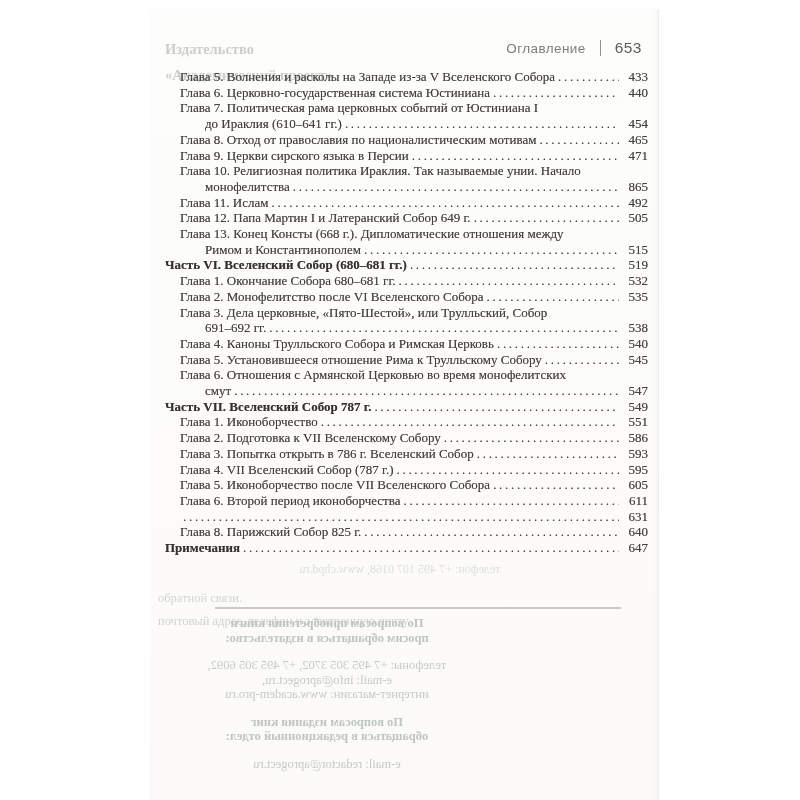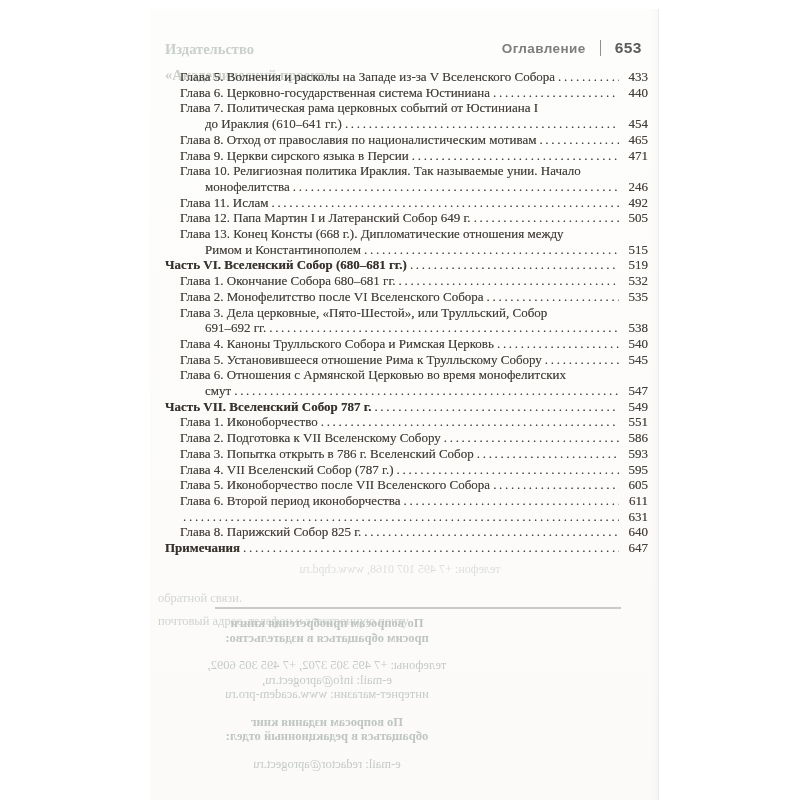--- a/index.html
+++ b/index.html
@@ -12,21 +12,20 @@
     position:absolute; left:150px; top:9px; width:508px; height:800px;
     background:linear-gradient(180deg,#fdfdfc 0%, #fcfbf9 70%, #fbfaf8 100%);
     border-right:1px solid #edecea;
     box-shadow: inset -8px 0 10px -8px rgba(0,0,0,0.05);
   }
   
   .header {
     position:absolute; top:30px; right:16px;
     display:flex; align-items:center; gap:14px;
     font-family:"Liberation Sans", sans-serif;
-    font-weight:bold;
   }
   .running { color:#7e7e7e; font-size:13.5px; letter-spacing:.4px; }
   .hsep    { width:1px; height:16px; background:#909090; }
   .pageno  { color:#5c5c5c; font-size:15.5px; letter-spacing:.5px; }
   
   .toc {
     position:absolute; left:15px; right:10px; top:60px;
     font-size:13px; color:#45403a;
     text-shadow:0 0 .5px rgba(69,64,58,.55);
   }
@@ -110,21 +109,21 @@
           <span class="t">Глава 9. Церкви сирского языка в Персии</span>
           <span class="dots"></span>
           <span class="pg">471</span>
         </div>
         <div class="toc-row indent-1">
           <span class="t">Глава 10. Религиозная политика Ираклия. Так называемые унии. Начало</span>
         </div>
         <div class="toc-row indent-2">
           <span class="t">монофелитства</span>
           <span class="dots"></span>
-          <span class="pg">246</span>
+          <span class="pg">865</span>
         </div>
         <div class="toc-row indent-1">
           <span class="t">Глава 11. Ислам</span>
           <span class="dots"></span>
           <span class="pg">492</span>
         </div>
         <div class="toc-row indent-1">
           <span class="t">Глава 12. Папа Мартин I и Латеранский Собор 649 г.</span>
           <span class="dots"></span>
           <span class="pg">505</span>

